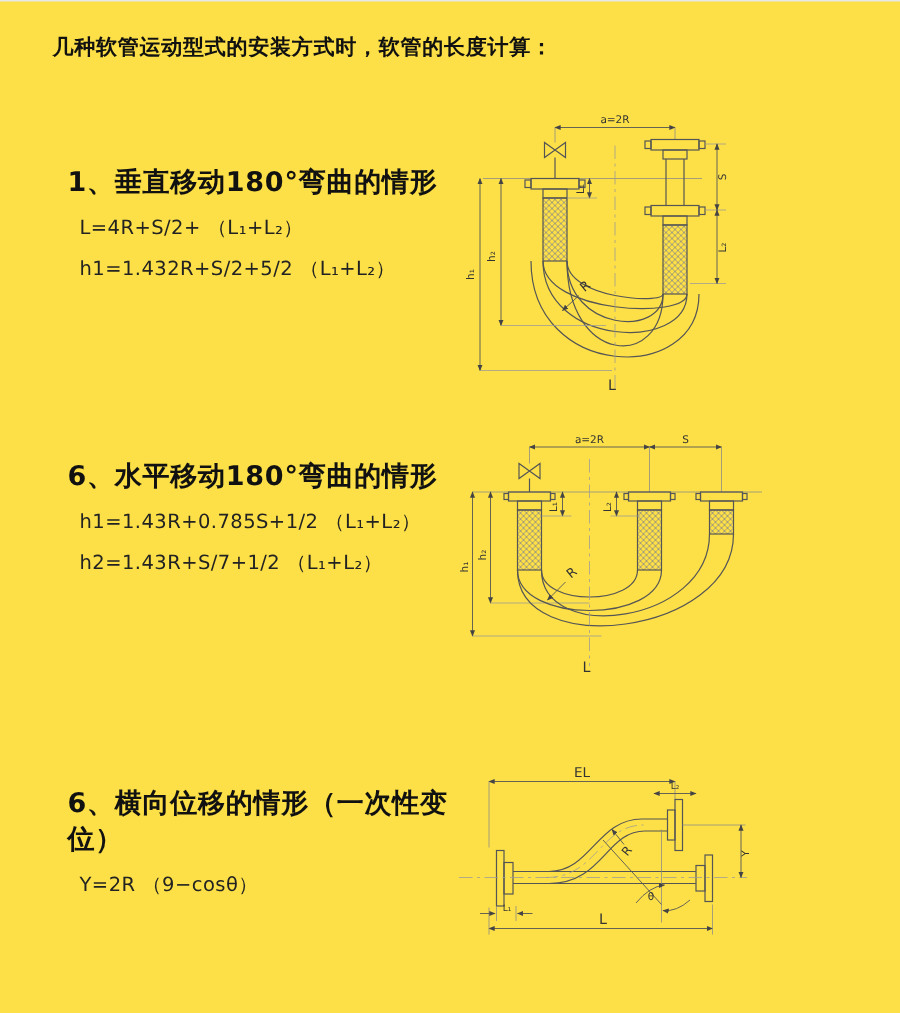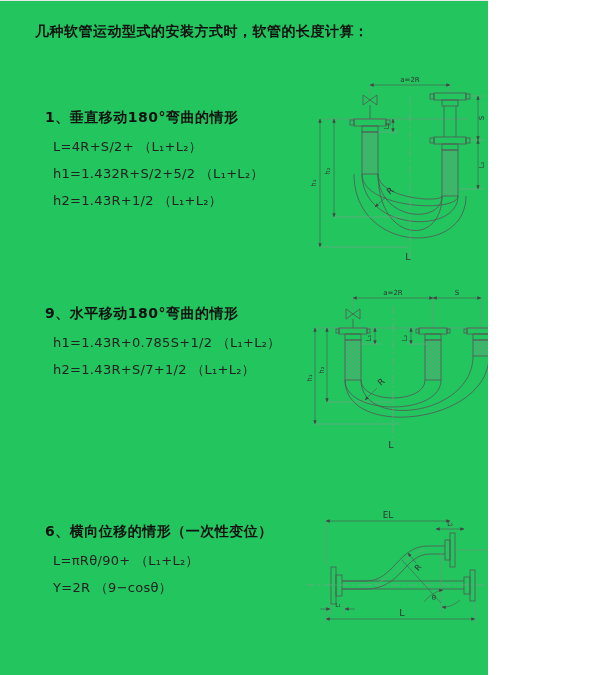--- a/index.html
+++ b/index.html
@@ -1,42 +1,41 @@
 <!DOCTYPE html>
 <html><head>
 <meta charset="utf-8">
 <style>
   html,body{margin:0;padding:0;background:#fff;}
   .page{
-    position:relative;width:488px;height:675px;background:#22c55e;
+    position:relative;width:600px;height:675px;background:#fde047;
     font-family:"DejaVu Sans","Liberation Sans",sans-serif;color:#1a1a1a;
     overflow:hidden;border-top:1px solid #e8e8e8;
   }
   .doc-title{
     position:absolute;left:35px;top:22px;font-size:14px;font-weight:bold;
     letter-spacing:0.5px;color:#111;
   }
   .sec{position:absolute;left:45px;width:275px;}
-  .sec-heading{font-size:14px;font-weight:bold;color:#111;margin:0 0 11px 0;letter-spacing:0.5px;}
+  .sec-heading{font-size:18px;font-weight:bold;color:#111;margin:0 0 11px 0;letter-spacing:0.5px;}
   .formula{font-size:13px;color:#222;margin:0 0 9px 8px;line-height:18px;letter-spacing:0.3px;}
   .diag{position:absolute;}
   svg text{font-family:"DejaVu Sans","Liberation Sans",sans-serif;fill:#333;}
 </style>
 </head>
 <body>
 
 <div class="page">
 
   <div class="doc-title">几种软管运动型式的安装方式时，软管的长度计算：</div>
 
   <section class="sec" style="top:108px">
     <div class="sec-heading">1、垂直移动180°弯曲的情形</div>
     <div class="formula">L=4R+S/2+ （L₁+L₂）</div>
     <div class="formula">h1=1.432R+S/2+5/2 （L₁+L₂）</div>
-    <div class="formula">h2=1.43R+1/2 （L₁+L₂）</div>
   </section>
 
   <svg class="diag" style="left:308px;top:70px" width="290" height="192" viewBox="0 0 290 192">
     <defs>
       <pattern id="hb1" width="4" height="4" patternUnits="userSpaceOnUse">
         <path d="M0,4 L4,0 M0,0 L4,4" stroke="#888" stroke-width="0.5"></path>
       </pattern>
       <marker id="ar1" viewBox="0 0 10 10" refX="9" refY="5" markerWidth="7" markerHeight="7" orient="auto-start-reverse">
         <path d="M0,1 L10,5 L0,9 z" fill="#444"></path>
       </marker>
@@ -110,21 +109,21 @@
       <text x="22" y="100" text-anchor="middle" transform="rotate(-90 22 100)">h₂</text>
       <text x="81" y="55" text-anchor="middle" transform="rotate(-90 81 55)">L₁</text>
       <text x="176" y="47" text-anchor="middle" transform="rotate(-90 176 47)">S</text>
       <text x="176" y="94" text-anchor="middle" transform="rotate(-90 176 94)">L₂</text>
       <text x="84" y="122" text-anchor="middle" font-size="8.5" transform="rotate(-40 84 122)">R</text>
       <text x="100" y="189" text-anchor="middle" font-size="9.5">L</text>
     </g>
   </svg>
 
   <section class="sec" style="top:304px">
-    <div class="sec-heading">9、水平移动180°弯曲的情形</div>
+    <div class="sec-heading">6、水平移动180°弯曲的情形</div>
     <div class="formula">h1=1.43R+0.785S+1/2 （L₁+L₂）</div>
     <div class="formula">h2=1.43R+S/7+1/2 （L₁+L₂）</div>
   </section>
 
   <svg class="diag" style="left:303px;top:281px" width="295" height="172" viewBox="0 0 295 172">
     <defs>
       <pattern id="hb2" width="4" height="4" patternUnits="userSpaceOnUse">
         <path d="M0,4 L4,0 M0,0 L4,4" stroke="#888" stroke-width="0.5"></path>
       </pattern>
       <marker id="ar2" viewBox="0 0 10 10" refX="9" refY="5" markerWidth="7" markerHeight="7" orient="auto-start-reverse">
@@ -199,21 +198,20 @@
       <text x="104" y="56" text-anchor="middle" transform="rotate(-90 104 56)">L₂</text>
       <text x="9" y="96" text-anchor="middle" transform="rotate(-90 9 96)">h₁</text>
       <text x="21" y="88" text-anchor="middle" transform="rotate(-90 21 88)">h₂</text>
       <text x="80" y="102" text-anchor="middle" font-size="8.5" transform="rotate(-40 80 102)">R</text>
       <text x="88" y="166" text-anchor="middle" font-size="9.5">L</text>
     </g>
   </svg>
 
   <section class="sec" style="top:522px">
     <div class="sec-heading">6、横向位移的情形（一次性变位）</div>
-    <div class="formula">L=πRθ/90+ （L₁+L₂）</div>
     <div class="formula">Y=2R （9−cosθ）</div>
   </section>
 
   <svg class="diag" style="left:298px;top:502px" width="300" height="158" viewBox="0 0 300 158">
     <defs>
       <marker id="ar3" viewBox="0 0 10 10" refX="9" refY="5" markerWidth="7" markerHeight="7" orient="auto-start-reverse">
         <path d="M0,1 L10,5 L0,9 z" fill="#444"></path>
       </marker>
     </defs>
     <g stroke="#555" stroke-width="0.8" fill="none">

